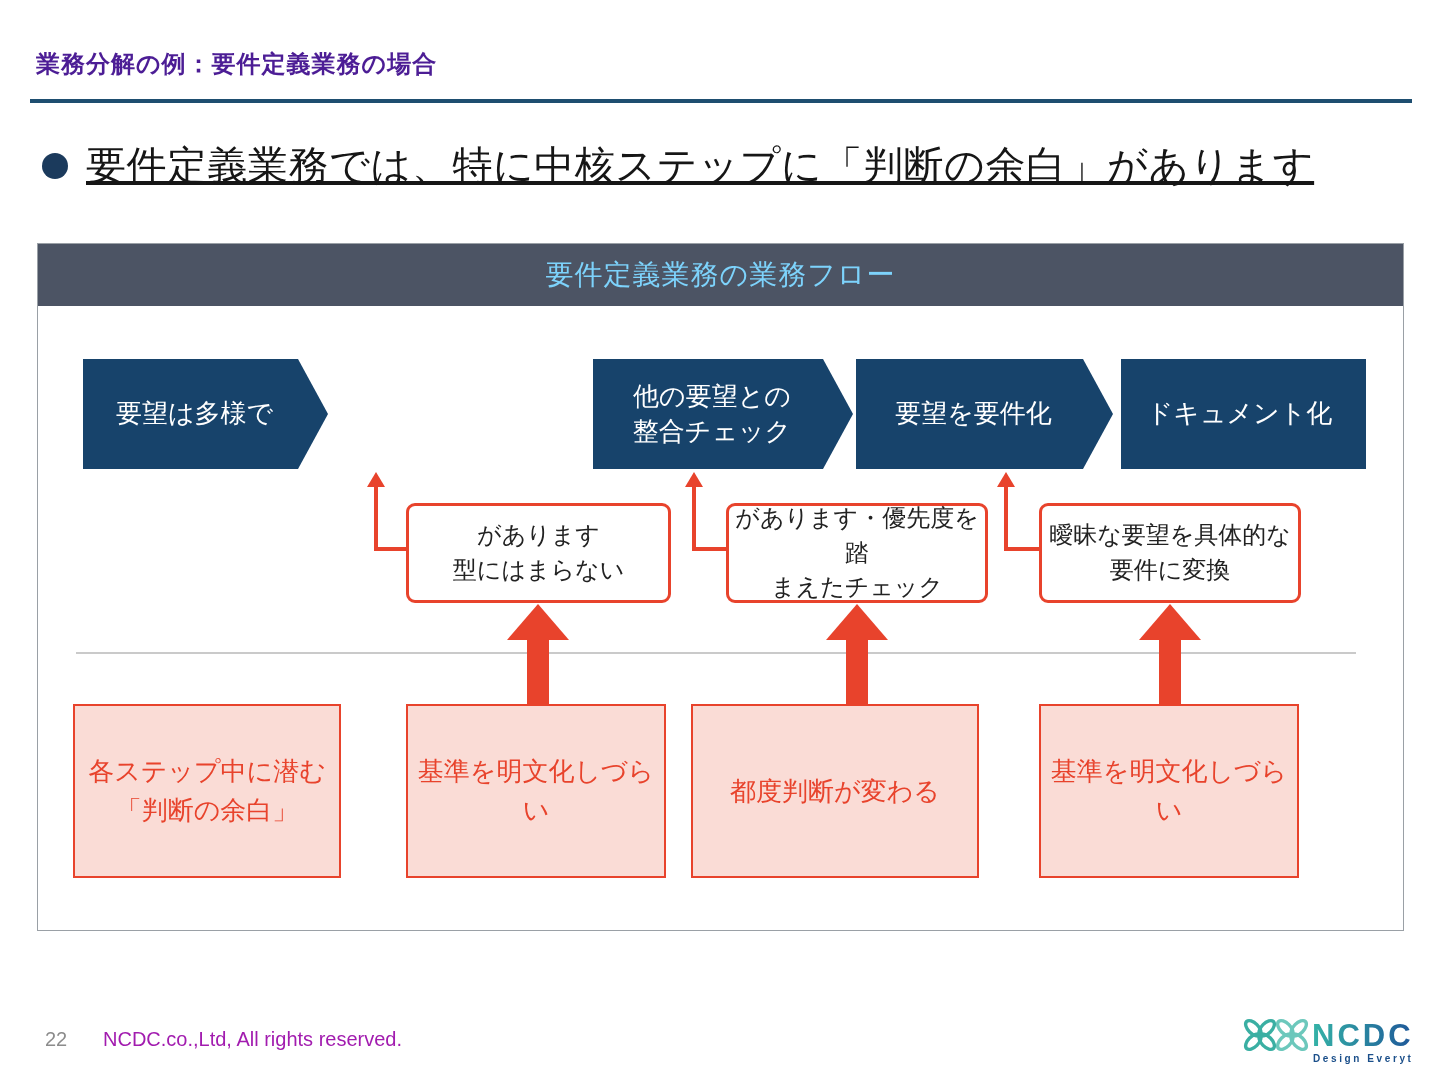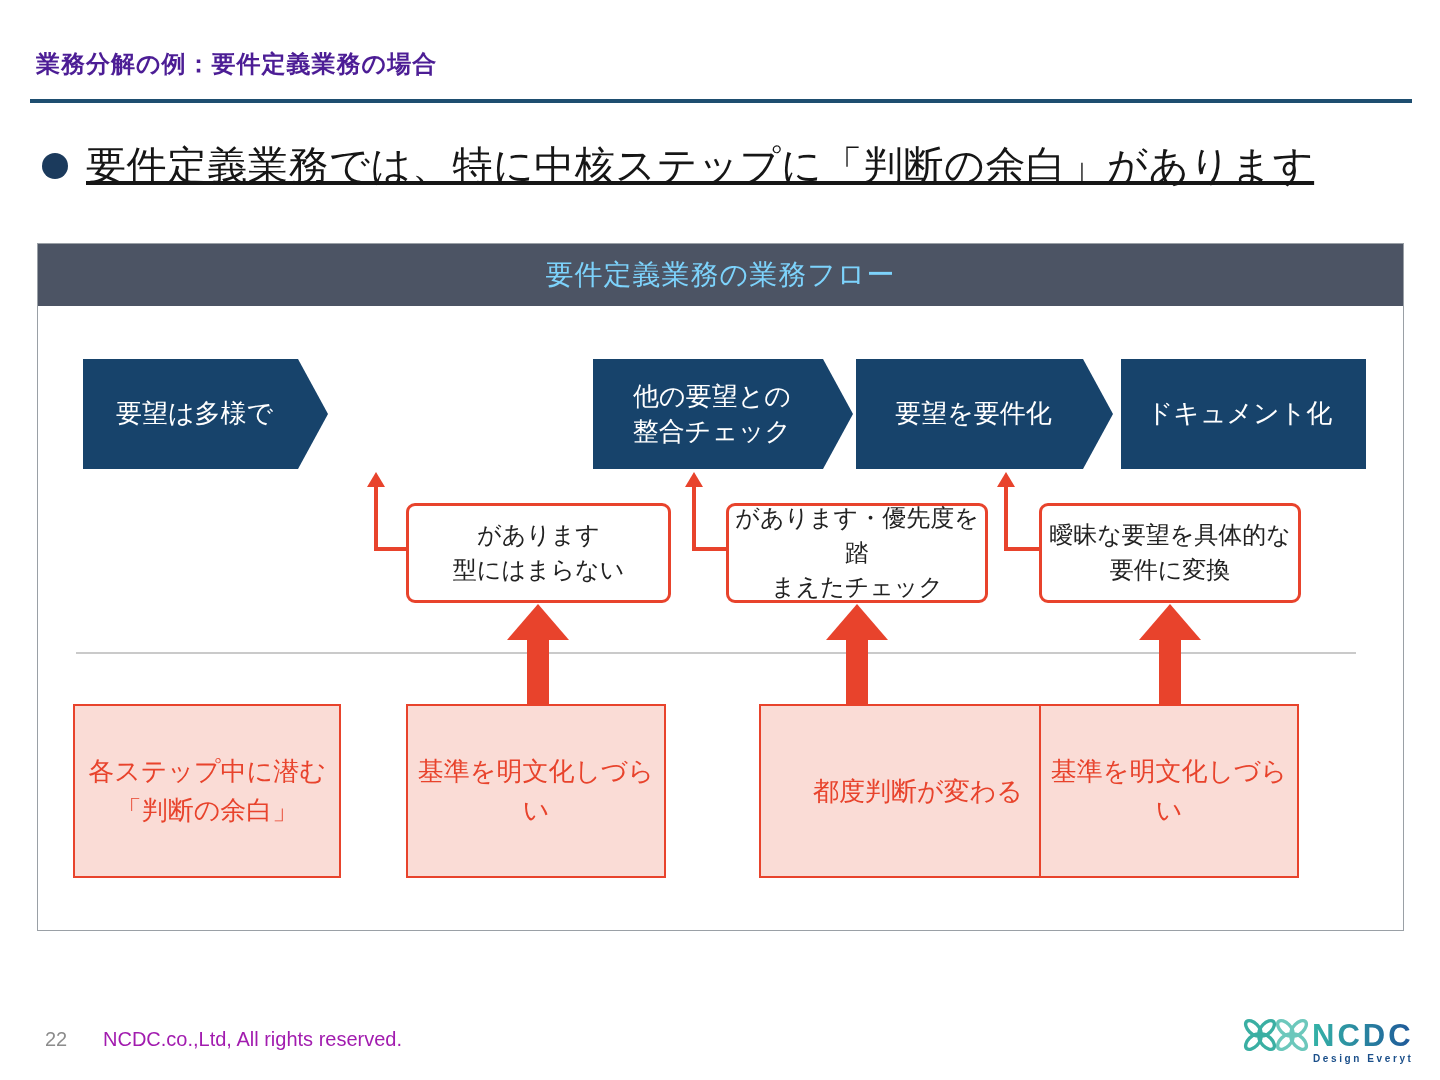--- a/index.html
+++ b/index.html
@@ -84,21 +84,21 @@
   .bh3 { left:1101px; } .bs3 { left:1121px; }
   
   .issue {
     position:absolute; top:460px; height:174px; background:#fadcd6;
     border:2.5px solid #e8432c;
     display:flex; align-items:center; justify-content:center; text-align:center;
     font-size:26px; color:#e8432c; line-height:1.5; white-space:pre-line;
   }
   .pA { left:35px;   width:268px; }
   .pB { left:368px;  width:260px; }
-  .pC { left:721px;  width:318px; }
+  .pC { left:653px;  width:288px; }
   .pD { left:1001px; width:260px; }
   
   .page-number { position:absolute; left:45px; top:1028px; font-size:20px; color:#8c8c8c; }
   .copyright   { position:absolute; left:103px; top:1028px; font-size:20px; color:#a21caf; }
   .logo { position:absolute; left:1238px; top:1008px; }
 </style>
 </head>
 <body>
 
 <div class="slide">

